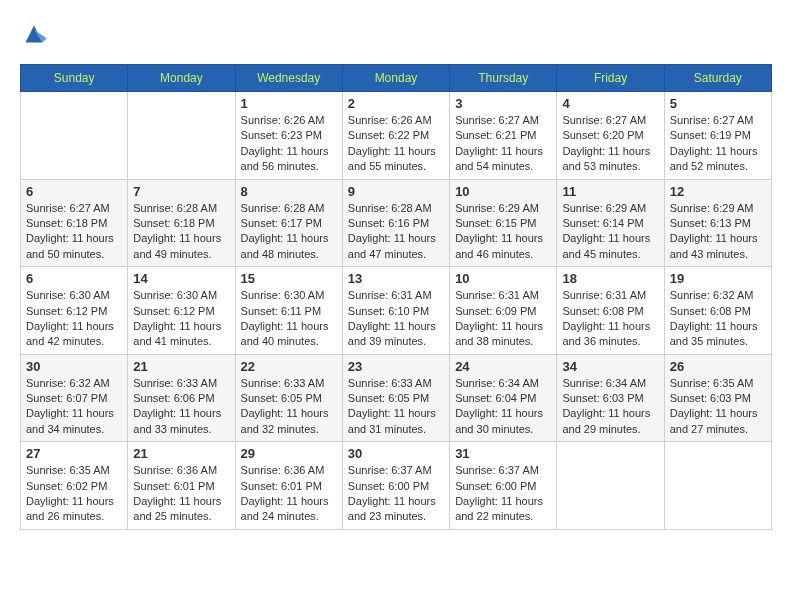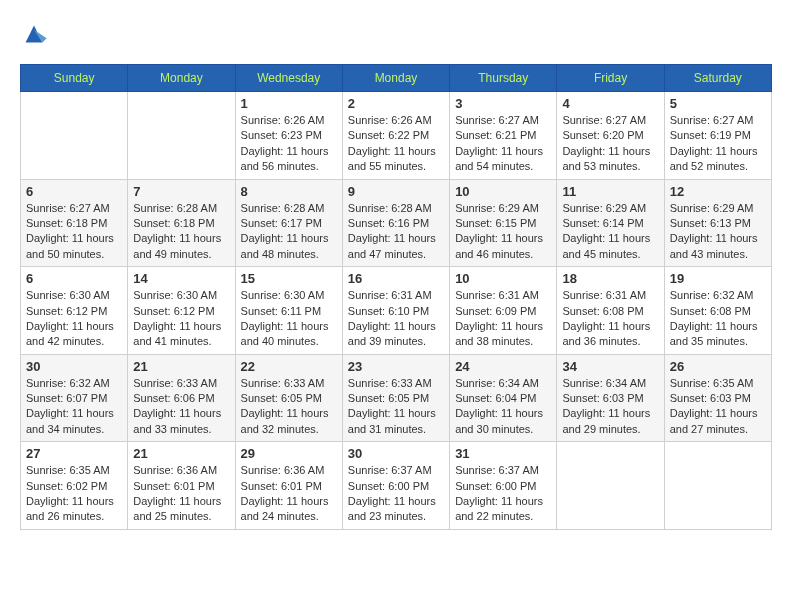--- a/index.html
+++ b/index.html
@@ -217,21 +217,21 @@
 Sunset: 6:12 PM
 Daylight: 11 hours and 41 minutes.</div>
         </td>
         <td>
           <span class="day-number">15</span>
           <div class="day-info" style="white-space: pre-line;">Sunrise: 6:30 AM
 Sunset: 6:11 PM
 Daylight: 11 hours and 40 minutes.</div>
         </td>
         <td>
-          <span class="day-number">16</span>
+          <span class="day-number">13</span>
           <div class="day-info" style="white-space: pre-line;">Sunrise: 6:31 AM
 Sunset: 6:10 PM
 Daylight: 11 hours and 39 minutes.</div>
         </td>
         <td>
           <span class="day-number">10</span>
           <div class="day-info" style="white-space: pre-line;">Sunrise: 6:31 AM
 Sunset: 6:09 PM
 Daylight: 11 hours and 38 minutes.</div>
         </td>

